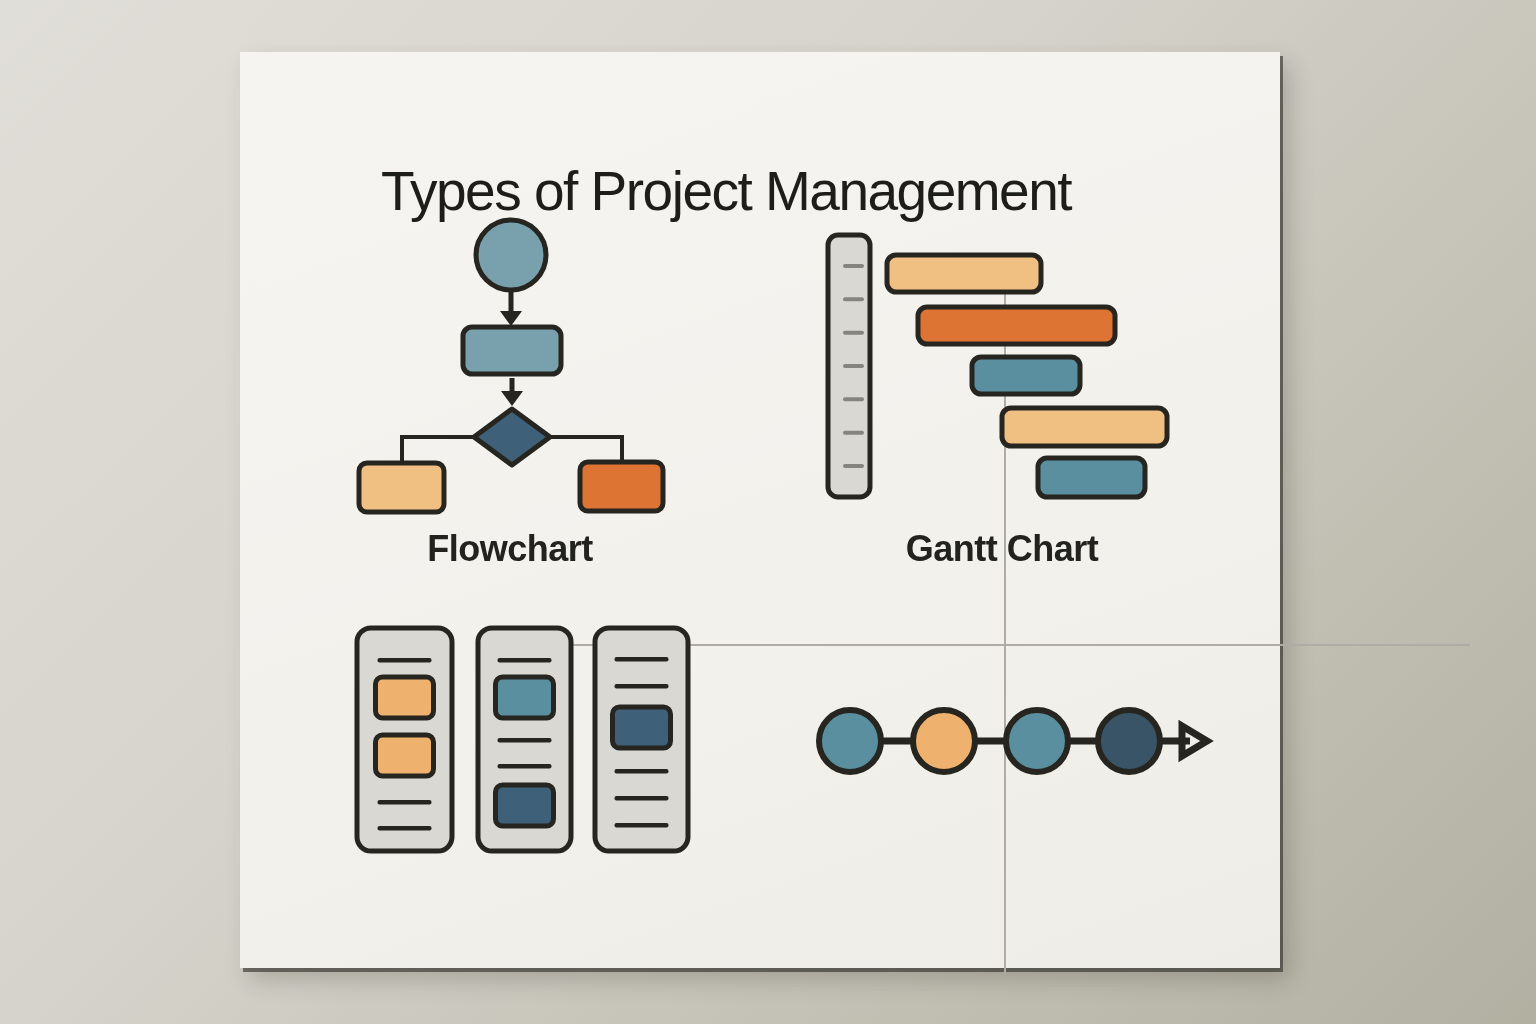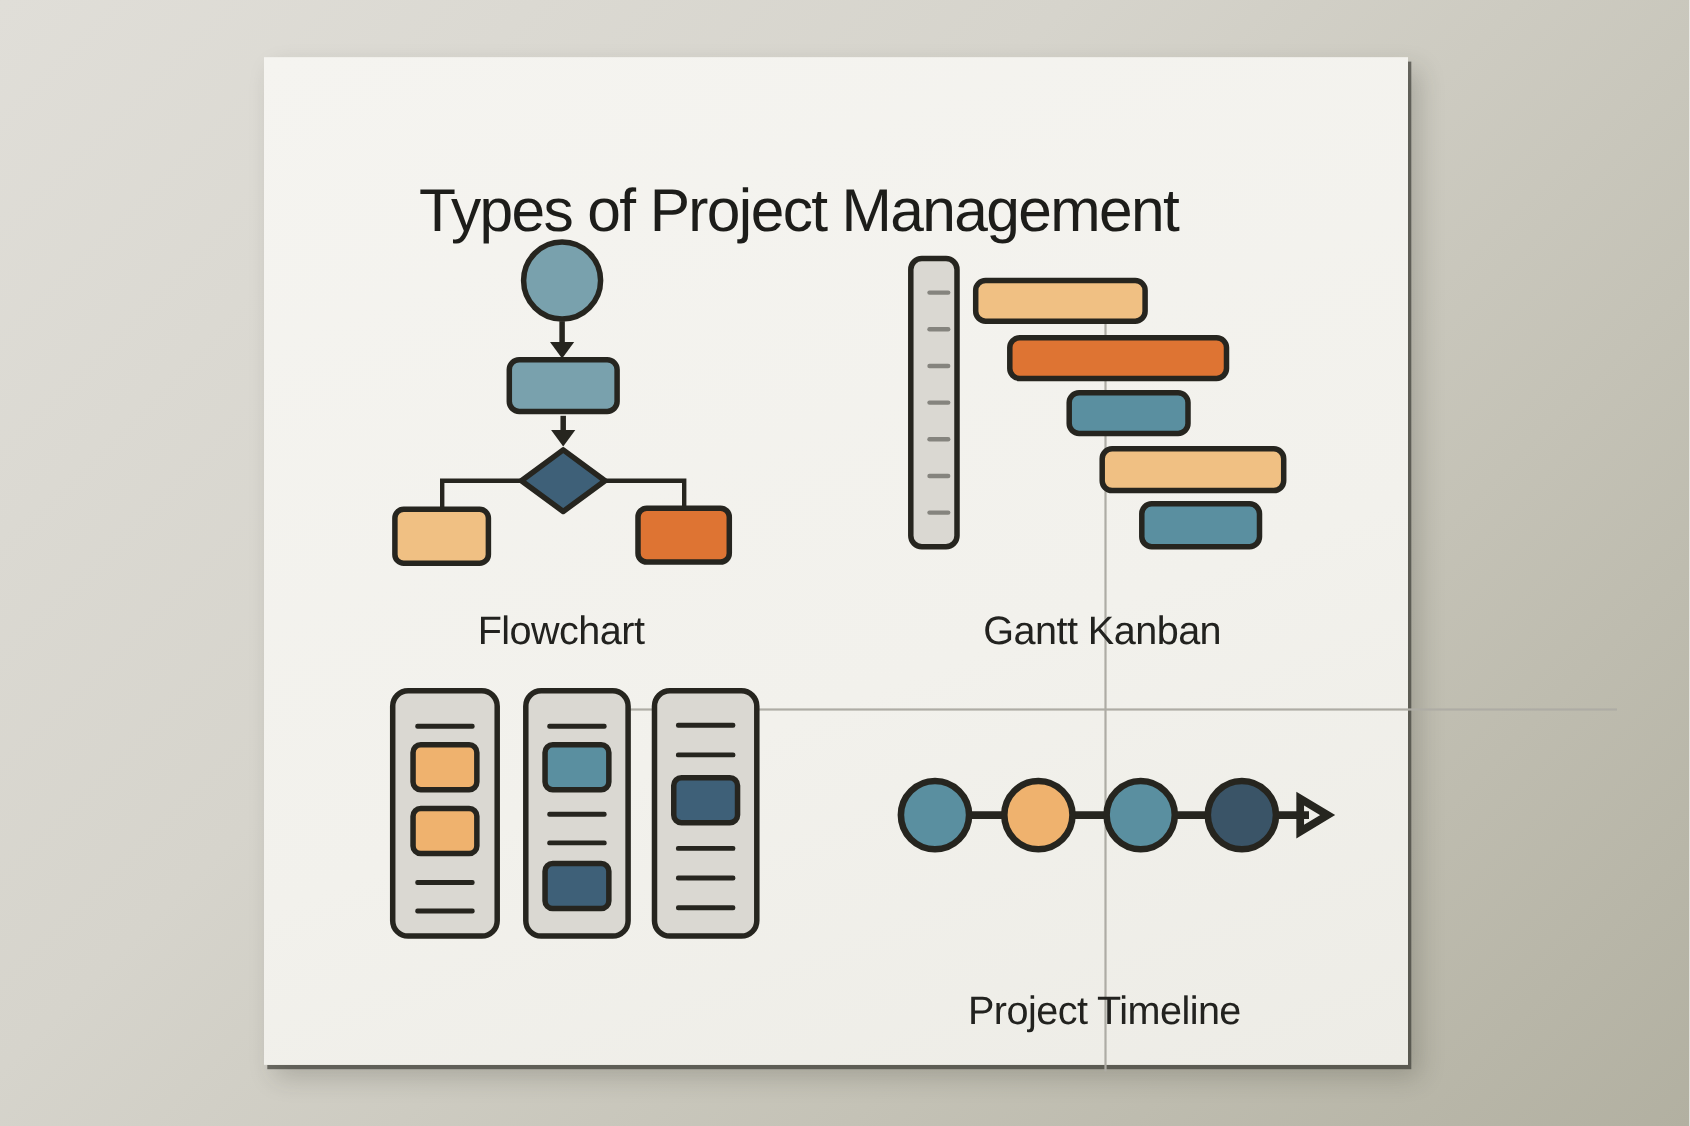--- a/index.html
+++ b/index.html
@@ -34,25 +34,24 @@
   .divider {
     position: absolute;
     background: #aeaca5;
   }
   .divider.v { left: 764px; top: 210px; width: 2px; height: 712px; }
   .divider.h { left: 296px; top: 592px; width: 934px; height: 2px; }
   .quad-label {
     position: absolute;
     transform: translateX(-50%);
     font-size: 36px;
-    font-weight: 400;
+    font-weight: 700;
     letter-spacing: -0.5px;
     color: #22221f;
     white-space: nowrap;
-    margin-top: 24px;
   }
   #diagram-svg {
     position: absolute;
     left: 0; top: 0;
     width: 1536px; height: 1024px;
   }
 </style>
 </head>
 <body>
 
@@ -117,15 +116,14 @@
         <line x1="850" y1="741" x2="1190" y2="741" stroke="#26251F" stroke-width="7"></line>
         <polygon points="1182,726 1207,741 1182,756" fill="none" stroke="#26251F" stroke-width="7" stroke-linejoin="miter"></polygon>
         <circle cx="850" cy="741" r="31" fill="#5A8FA0" stroke="#26251F" stroke-width="6"></circle>
         <circle cx="944" cy="741" r="31" fill="#EFB26E" stroke="#26251F" stroke-width="6"></circle>
         <circle cx="1037" cy="741" r="31" fill="#5A8FA0" stroke="#26251F" stroke-width="6"></circle>
         <circle cx="1129" cy="741" r="31" fill="#3A5467" stroke="#26251F" stroke-width="6"></circle>
       </g>
   </svg>
 
   <div class="quad-label" id="lbl-flowchart" style="left: 510px; top: 528px;">Flowchart</div>
-  <div class="quad-label" id="lbl-gantt" style="left: 1002px; top: 528px;">Gantt Kanban</div>
-  <div class="quad-label" id="lbl-timeline" style="left: 1004px; top: 874px;">Project Timeline</div>
+  <div class="quad-label" id="lbl-gantt" style="left: 1002px; top: 528px;">Gantt Chart</div>
 </div>
 
 </body></html>

